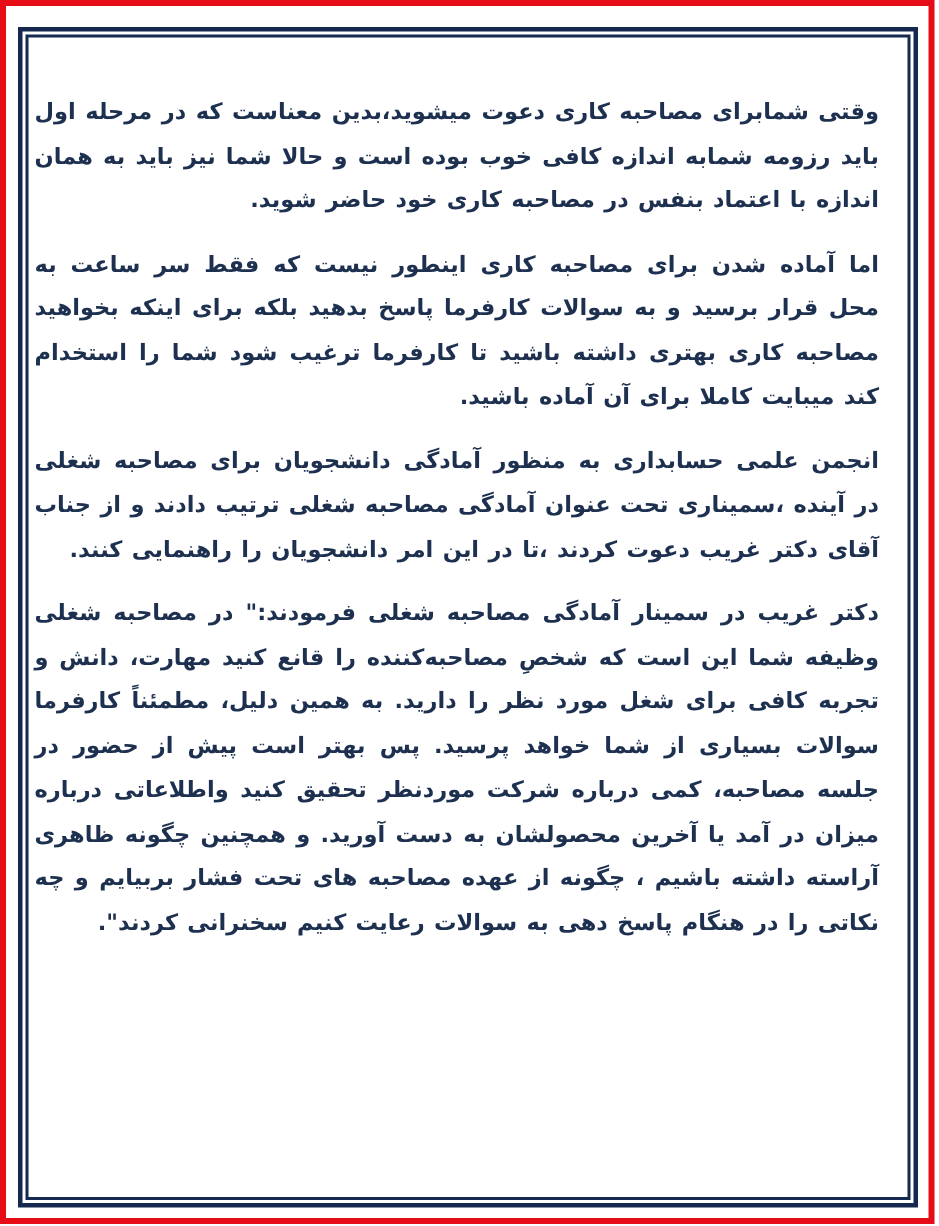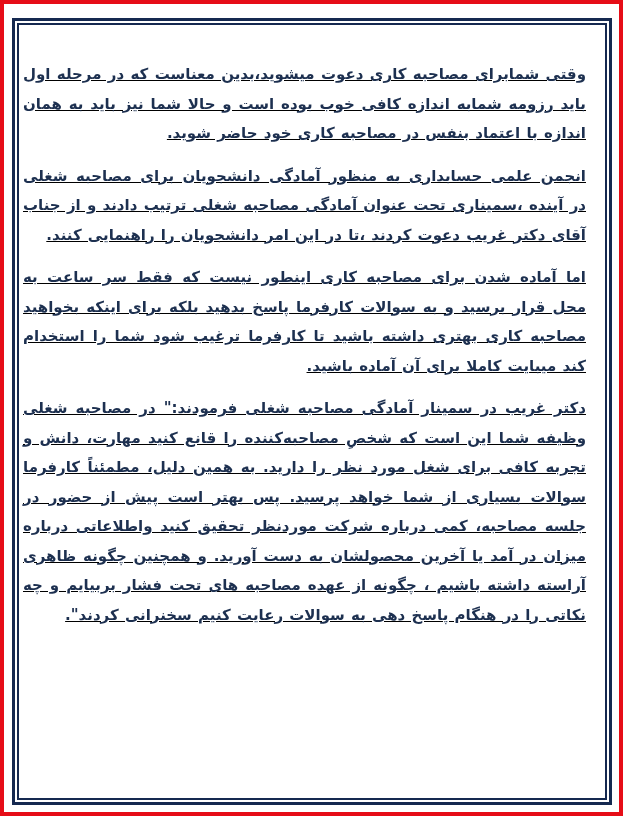--- a/index.html
+++ b/index.html
@@ -36,38 +36,37 @@
     box-sizing: border-box;
   }
   .content {
     position: absolute;
     top: 0; left: 0; right: 0; bottom: 0;
     padding: 35px 19px 20px 4px;
     box-sizing: border-box;
     direction: rtl;
     text-align: justify;
     overflow: hidden;
-    text-decoration: underline;
   }
   .para {
     margin: 0 0 13px 0;
     font-size: 15px;
     font-weight: bold;
     line-height: 29.5px;
     color: #1d3050;
     word-spacing: 1px;
   }
 </style>
 </head>
 <body>
 
 <div class="red-frame">
   <div class="navy-outer">
     <div class="navy-inner">
       <div class="content">
         <p class="para">وقتی شمابرای مصاحبه کاری دعوت میشوید،بدین معناست که در مرحله اول باید رزومه شمابه اندازه کافی  خوب  بوده است و حالا شما نیز باید به همان اندازه با اعتماد بنفس در مصاحبه کاری خود حاضر شوید.</p>
+        <p class="para">اما آماده شدن برای مصاحبه کاری اینطور نیست که فقط سر ساعت به محل قرار برسید و به سوالات کارفرما پاسخ بدهید بلکه برای اینکه بخواهید مصاحبه کاری بهتری داشته باشید تا کارفرما ترغیب شود شما را استخدام کند میبایت کاملا برای آن آماده باشید.</p>
         <p class="para">انجمن علمی حسابداری به منظور آمادگی دانشجویان برای مصاحبه شغلی در آینده ،سمیناری تحت عنوان آمادگی مصاحبه شغلی ترتیب دادند و از جناب آقای دکتر غریب دعوت کردند ،تا در این امر دانشجویان را راهنمایی کنند.</p>
-        <p class="para">اما آماده شدن برای مصاحبه کاری اینطور نیست که فقط سر ساعت به محل قرار برسید و به سوالات کارفرما پاسخ بدهید بلکه برای اینکه بخواهید مصاحبه کاری بهتری داشته باشید تا کارفرما ترغیب شود شما را استخدام کند میبایت کاملا برای آن آماده باشید.</p>
         <p class="para">دکتر غریب در سمینار آمادگی مصاحبه شغلی فرمودند:" در مصاحبه شغلی وظیفه شما این است که شخصِ مصاحبه‌کننده را قانع کنید مهارت، دانش و تجربه کافی برای شغل مورد نظر را دارید. به همین دلیل، مطمئناً کارفرما سوالات بسیاری از شما خواهد پرسید. پس بهتر است پیش از حضور در جلسه مصاحبه، کمی درباره شرکت موردنظر تحقیق کنید واطلاعاتی درباره میزان در آمد یا آخرین محصولشان به دست آورید. و همچنین چگونه ظاهری آراسته داشته باشیم ، چگونه از عهده مصاحبه های تحت فشار بربیایم و چه نکاتی را در هنگام پاسخ دهی به سوالات رعایت کنیم سخنرانی کردند".</p>
       </div>
     </div>
   </div>
 </div>
 
 </body></html>

